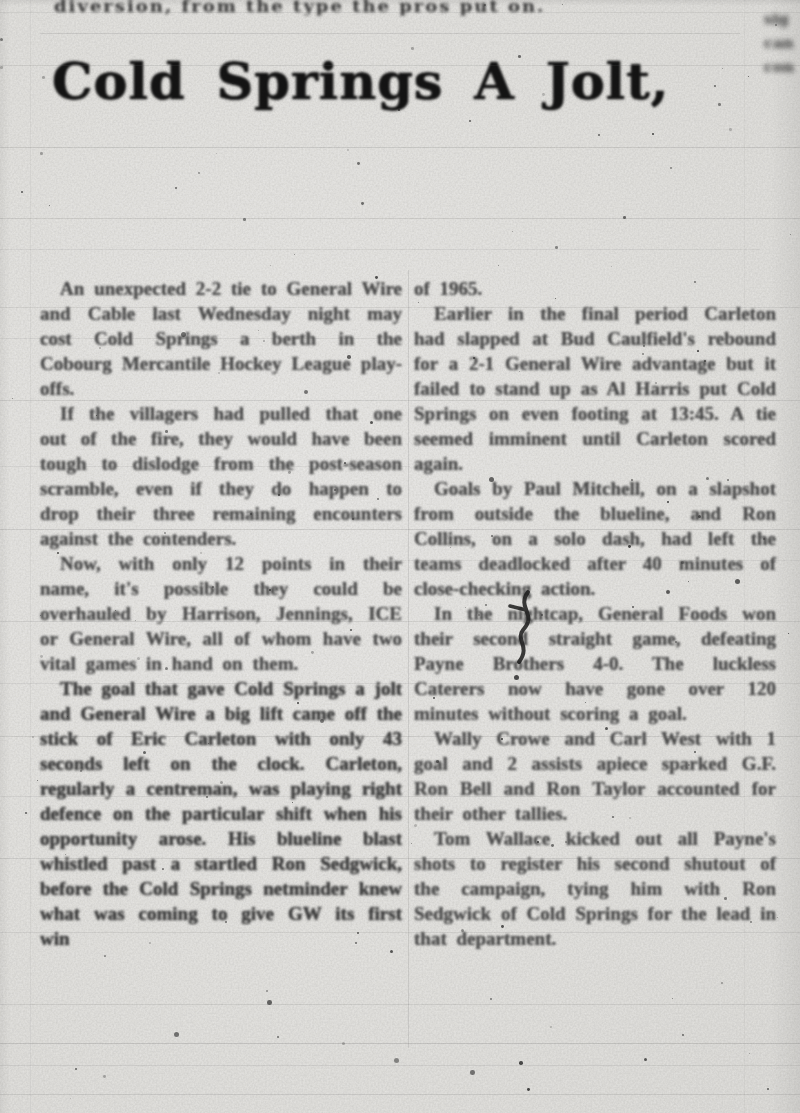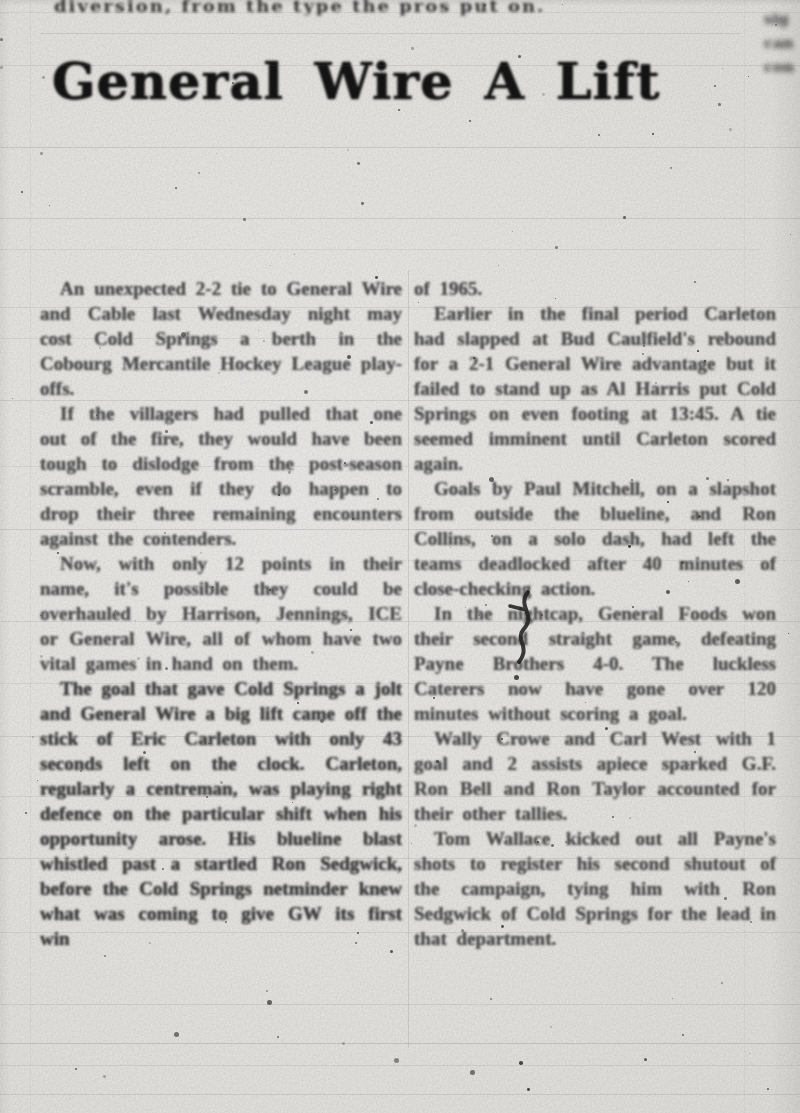--- a/index.html
+++ b/index.html
@@ -58,21 +58,21 @@
 
 <div id="page">
 
   <div class="cutline">diversion, from the type the pros put on.</div>
 
   <div class="edgefrag" style="top:10px">sig</div>
   <div class="edgefrag" style="top:34px">can</div>
   <div class="edgefrag" style="top:58px">con</div>
 
   <div class="headline">
-    <div>General Wire A Lift</div>
+    <div>Cold Springs A Jolt,</div>
   </div>
 
   <div class="col col-left">
     <p>An unexpected 2-2 tie to General Wire and Cable last Wednesday night may cost Cold Springs a berth in the Cobourg Mercantile Hockey League play-offs.</p>
     <p>If the villagers had pulled that one out of the fire, they would have been tough to dislodge from the post-season scramble, even if they do happen to drop their three remaining encounters against the contenders.</p>
     <p>Now, with only 12 points in their name, it's possible they could be overhauled by Harrison, Jennings, ICE or General Wire, all of whom have two vital games in hand on them.</p>
     <p class="dark">The goal that gave Cold Springs a jolt and General Wire a big lift came off the stick of Eric Carleton with only 43 seconds left on the clock. Carleton, regularly a centreman, was playing right defence on the particular shift when his opportunity arose. His blueline blast whistled past a startled Ron Sedgwick, before the Cold Springs netminder knew what was coming to give GW its first win</p>
   </div>
 
   <div class="col col-right">

